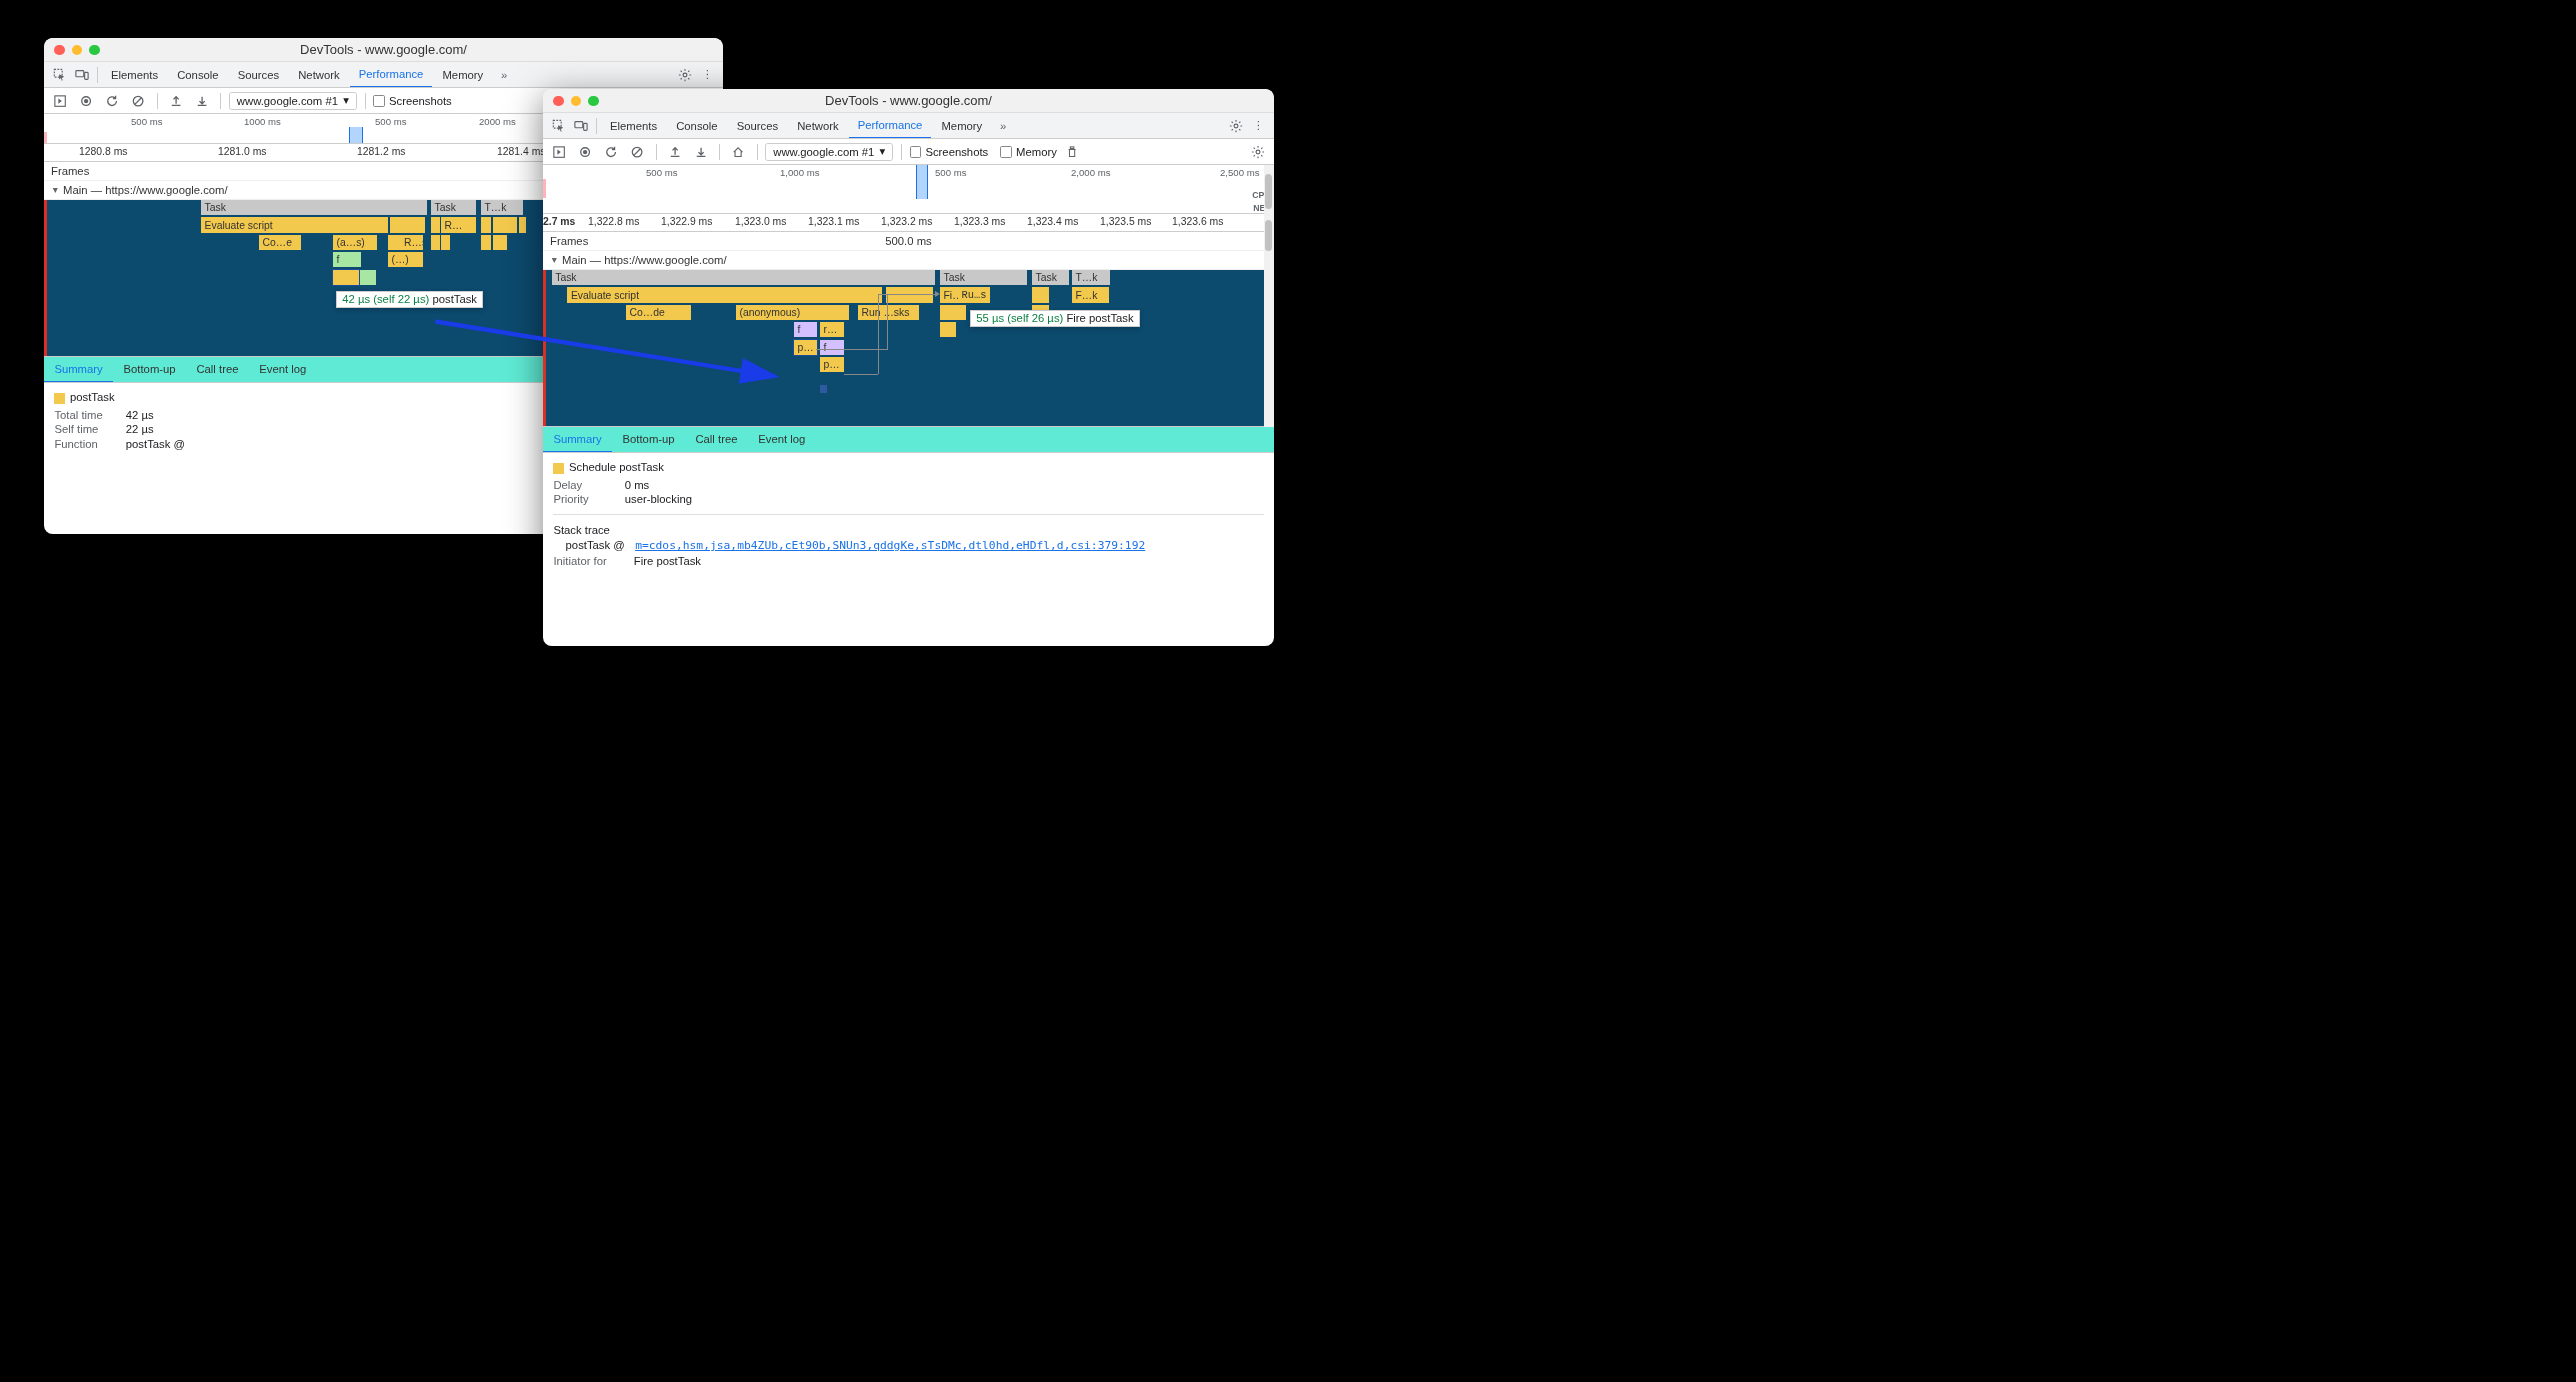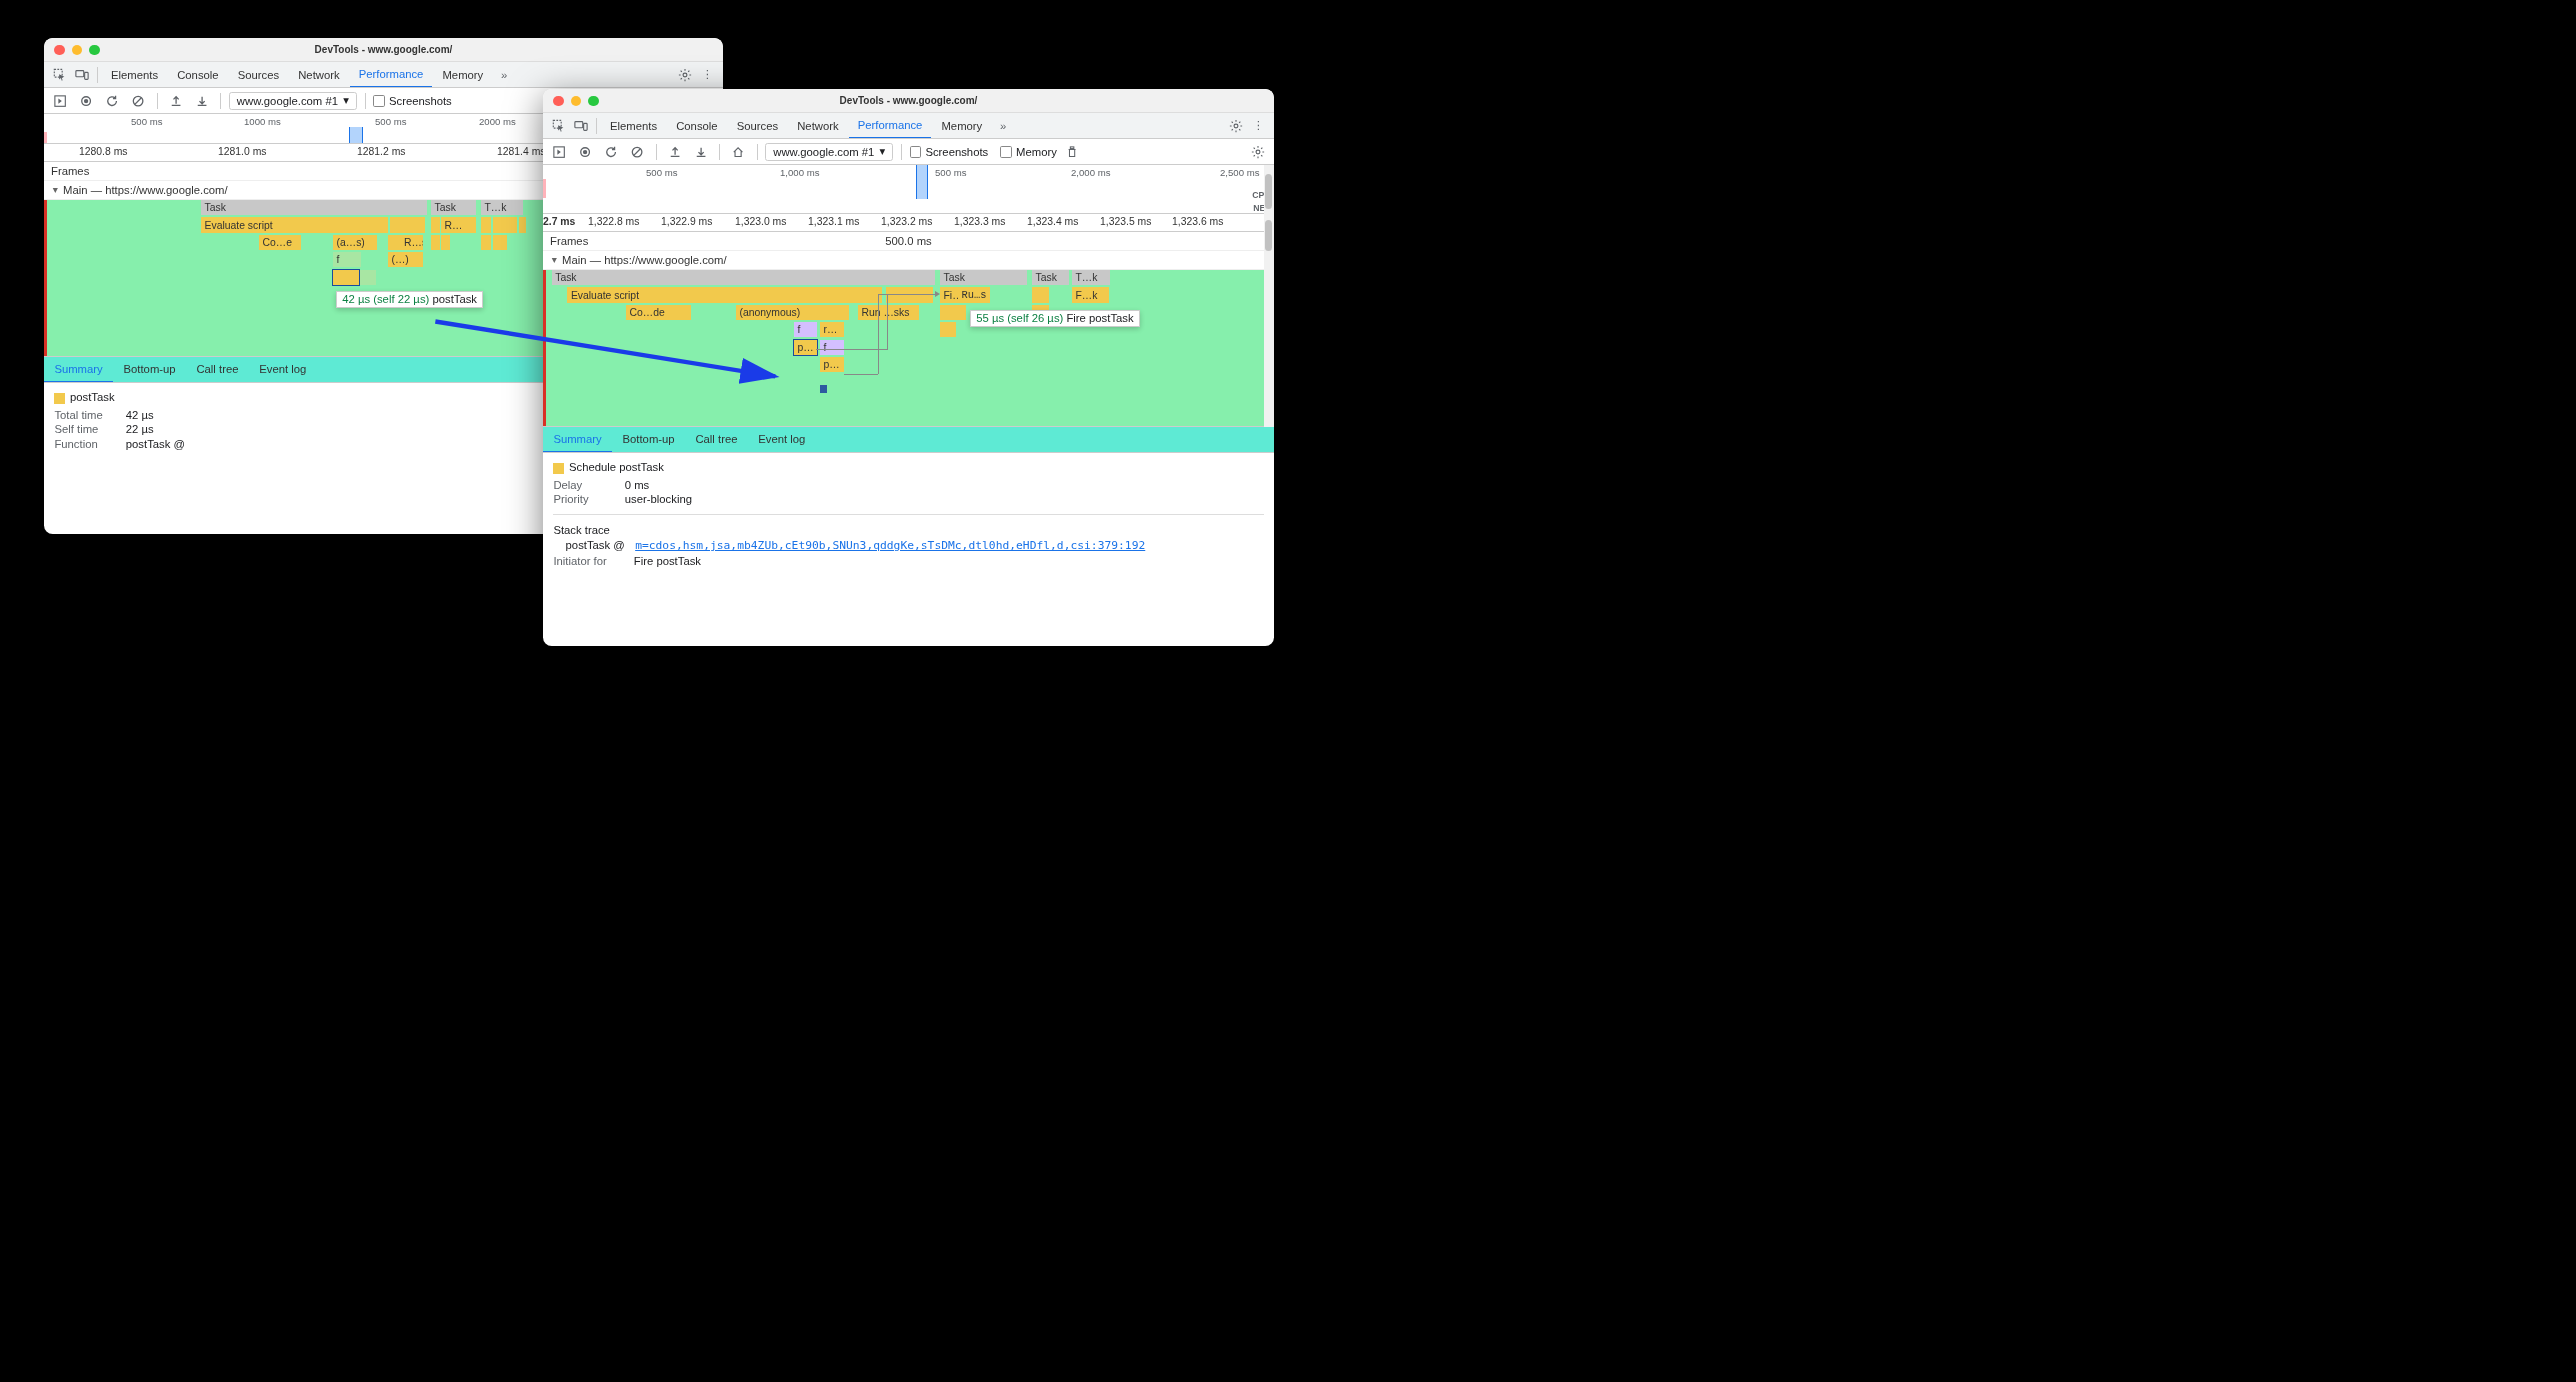--- a/index.html
+++ b/index.html
@@ -27,21 +27,21 @@
     display: flex;
     align-items: center;
     position: relative;
     border-bottom: 0.9px solid #ddd;
   }
   .traffic-lights { display: flex; gap: 7px; margin-left: 10.4px; }
   .tl { width: 10.4px; height: 10.4px; border-radius: 50%; }
   .tl.red { background: #ff5f57; }
   .tl.yellow { background: #febc2e; }
   .tl.green { background: #28c840; }
-  .title-text { position: absolute; left: 0; right: 0; text-align: center; font-size: 10px; font-weight: 700; color: #333; pointer-events: none; }
+  .title-text { position: absolute; left: 0; right: 0; text-align: center; font-size: 13px; font-weight: 400; color: #333; pointer-events: none; }
 
   .tabs {
     display: flex;
     align-items: center;
     height: 26px;
     border-bottom: 0.9px solid #ccc;
     padding: 0 5.2px;
     gap: 1.7px;
     background: #f1f3f4;
   }
@@ -96,21 +96,21 @@
   }
   .ruler span { position: absolute; top: 1.7px; }
 
   .track-header {
     height: 19px; display: flex; align-items: center; padding-left: 7px;
     font-size: 11.3px; color: #333; background: #fff; border-bottom: 0.9px solid #eee;
   }
   .track-header .caret { margin-right: 3.5px; font-size: 8.7px; color: #666; }
 
   .flame-area {
-    background: #86efac; position: relative; min-height: 139px;
+    background: #0c4a6e; position: relative; min-height: 139px;
     border-bottom: 0.9px solid #ccc;
   }
   .flame-bar {
     position: absolute; height: 15.7px; font-size: 10.4px; padding: 0 3.5px;
     display: flex; align-items: center; overflow: hidden;
     white-space: nowrap; color: #333;
   }
   .c-gray { background: #c8c8c8; }
   .c-yellow { background: #f2c94c; }
   .c-purple { background: #d4bfff; }

